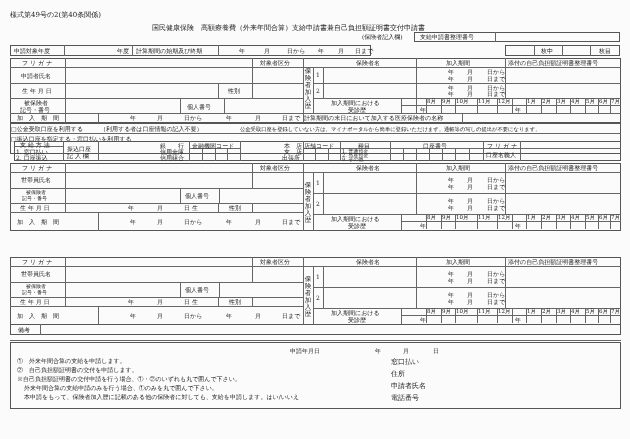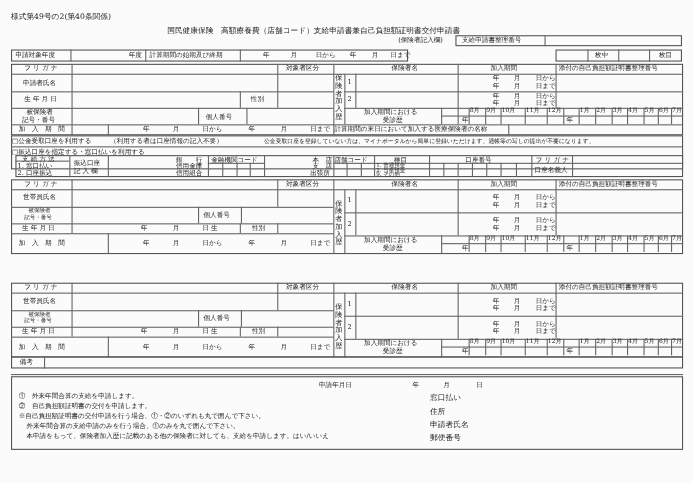--- a/index.html
+++ b/index.html
@@ -9,21 +9,21 @@
   .box { position: absolute; border: 1px solid #555; }
   .hl { position: absolute; height: 0; border-top: 1px solid #666; }
   .vl { position: absolute; width: 0; border-left: 1px solid #666; }
   .vtext { position: absolute; font-size: 6.5px; line-height: 7px; width: 8px; text-align: center; white-space: normal; word-break: break-all; }
   .field { position: absolute; background: transparent; }
 </style>
 </head>
 <body>
 
 <div class="t t7" style="left:10px;top:12px;">様式第49号の2(第40条関係)</div>
-<div class="t t7" style="left:152px;top:25px;">国民健康保険　高額療養費（店舗コード）支給申請書兼自己負担額証明書交付申請書</div>
+<div class="t t7" style="left:152px;top:25px;">国民健康保険　高額療養費（外来年間合算）支給申請書兼自己負担額証明書交付申請書</div>
 <div class="t" style="left:362px;top:34px;">(保険者記入欄)</div>
 <div class="box" style="left:414px;top:32px;width:206px;height:10px;"></div>
 <div class="vl" style="left:495px;top:32px;height:10px;"></div>
 <div class="t" style="left:420px;top:34px;">支給申請書整理番号</div>
 <div class="field" style="left:496px;top:33px;width:123px;height:8px;"></div>
 
 <div class="box" style="left:10px;top:45px;width:361px;height:11px;"></div>
 <div class="vl" style="left:64px;top:45px;height:11px;"></div>
 <div class="vl" style="left:132px;top:45px;height:11px;"></div>
 <div class="vl" style="left:218px;top:45px;height:11px;"></div>
@@ -422,21 +422,21 @@
 <div class="t" style="left:403px;top:348px;">月</div>
 <div class="t" style="left:433px;top:348px;">日</div>
 <div class="t" style="left:17px;top:358px;">①　外来年間合算の支給を申請します。</div>
 <div class="t" style="left:17px;top:367px;">②　自己負担額証明書の交付を申請します。</div>
 <div class="t" style="left:17px;top:376px;">※自己負担額証明書の交付申請を行う場合、①・②のいずれも丸で囲んで下さい。</div>
 <div class="t" style="left:24px;top:385px;">外来年間合算の支給申請のみを行う場合、①のみを丸で囲んで下さい。</div>
 <div class="t" style="left:24px;top:394px;">本申請をもって、保険者加入歴に記載のある他の保険者に対しても、支給を申請します。はい/いいえ</div>
 <div class="t t7" style="left:391px;top:359px;">窓口払い</div>
 <div class="t t7" style="left:391px;top:371px;">住所</div>
 <div class="t t7" style="left:391px;top:383px;">申請者氏名</div>
-<div class="t t7" style="left:391px;top:395px;">郵便番号</div>
+<div class="t t7" style="left:391px;top:395px;">電話番号</div>
 <div class="field" style="left:430px;top:357px;width:180px;height:10px;"></div>
 <div class="field" style="left:412px;top:369px;width:198px;height:10px;"></div>
 <div class="field" style="left:440px;top:381px;width:170px;height:10px;"></div>
 <div class="field" style="left:430px;top:393px;width:180px;height:10px;"></div>
 
 <div class="vl" style="left:426px;top:98px;height:15px;"></div>
 <div class="t" style="left:427px;top:99px;font-size:5.5px;">8月</div>
 <div class="field" style="left:427px;top:106px;width:14px;height:6px;"></div>
 <div class="vl" style="left:441px;top:98px;height:15px;"></div>
 <div class="t" style="left:442px;top:99px;font-size:5.5px;">9月</div>

